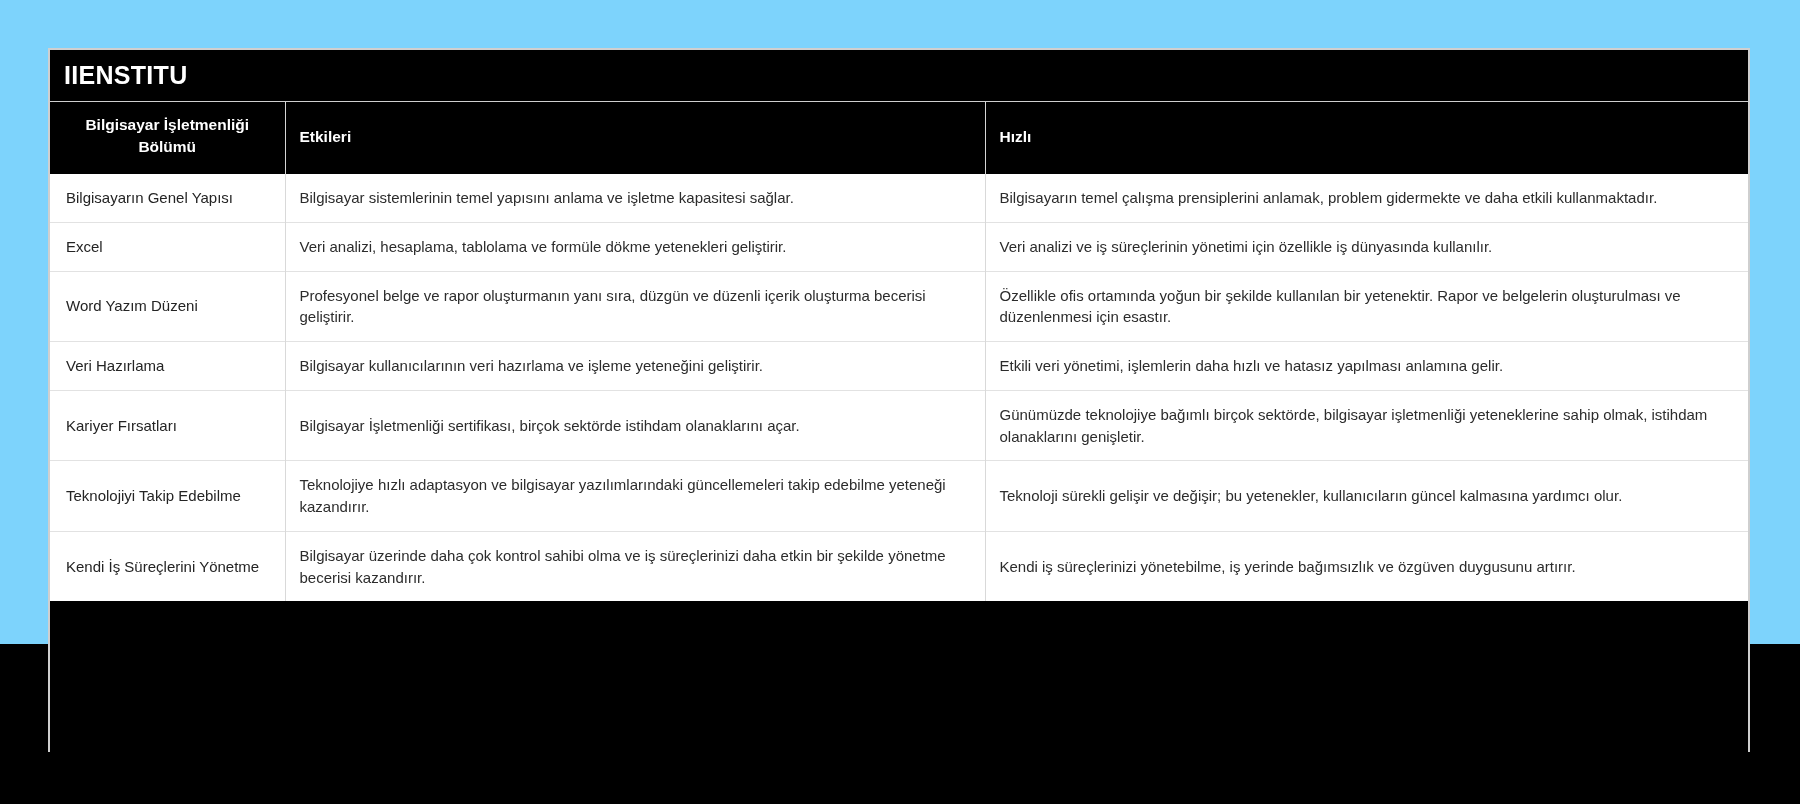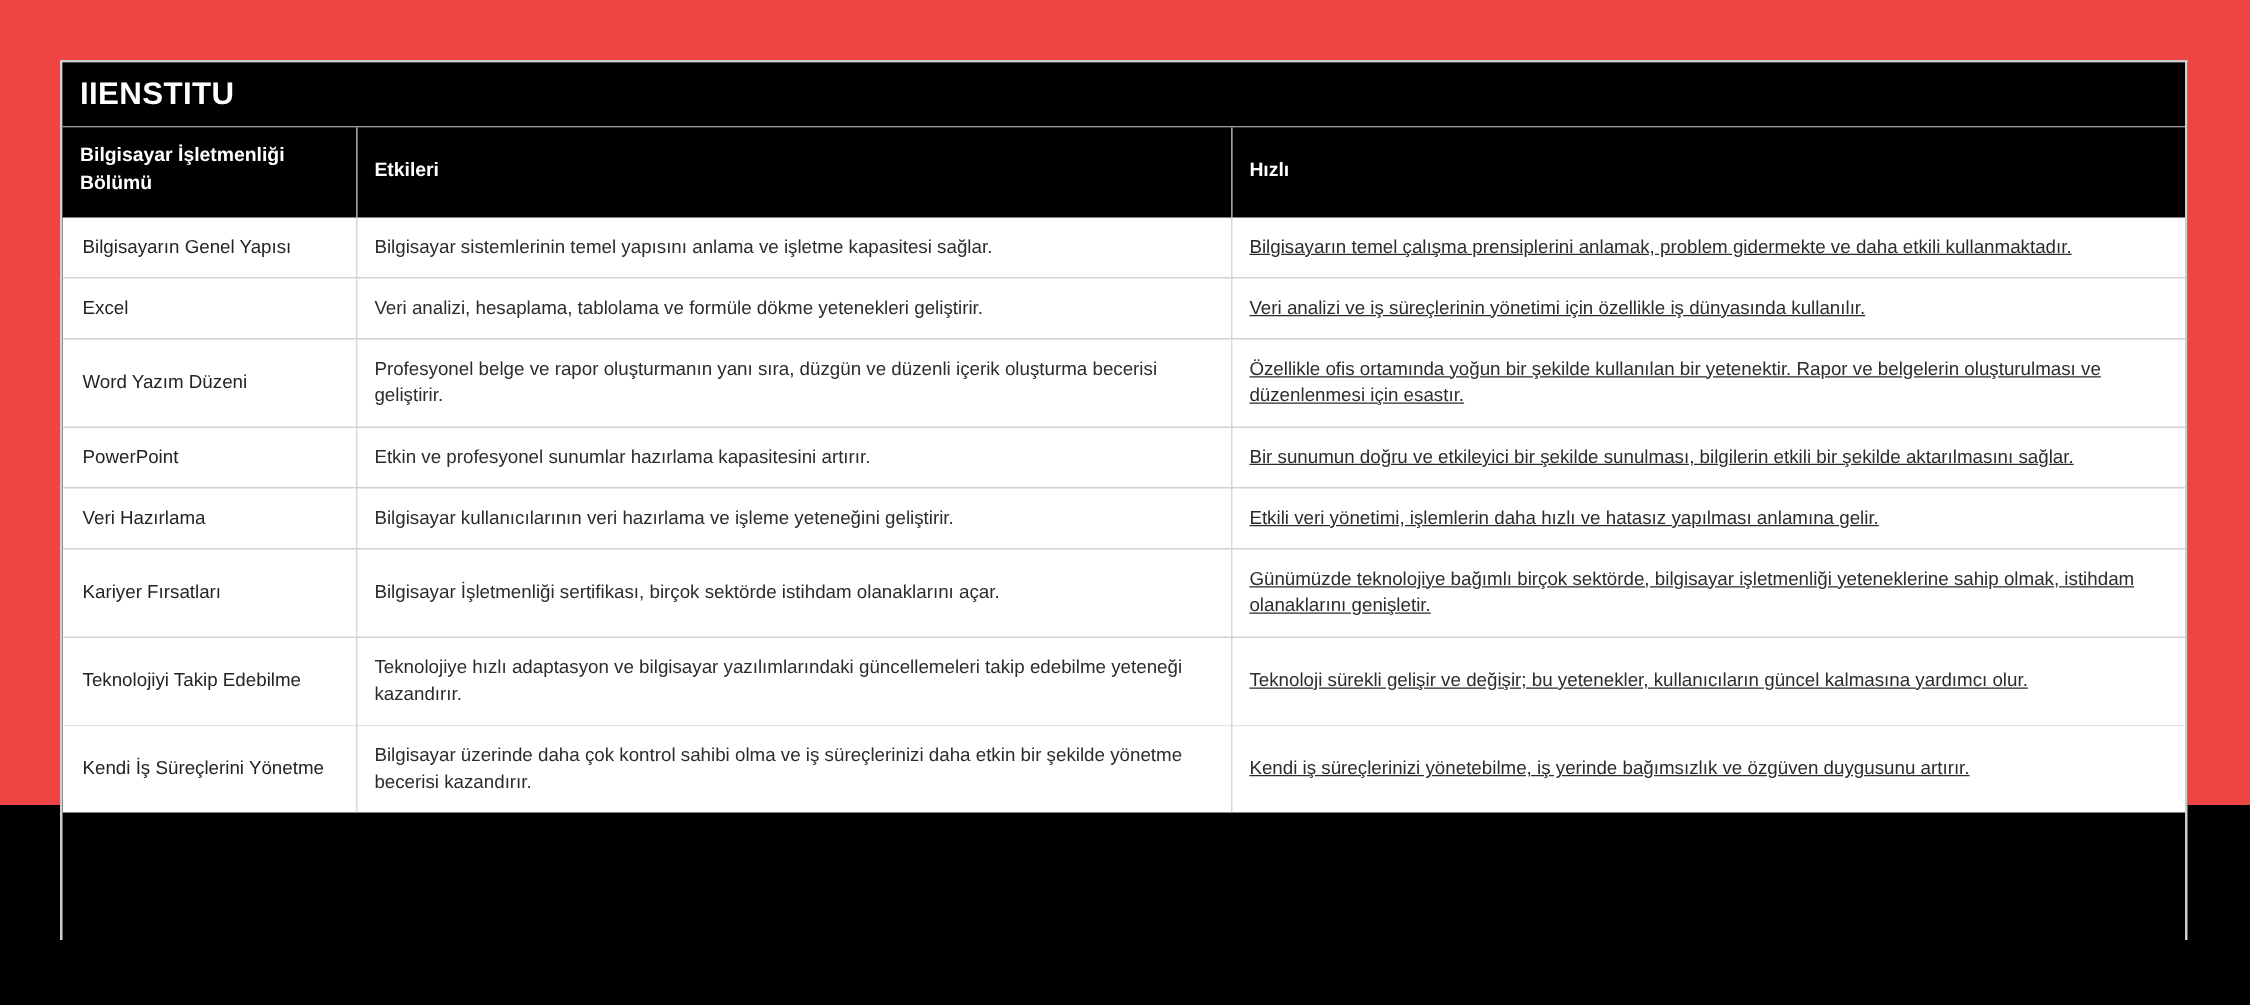--- a/index.html
+++ b/index.html
@@ -12,21 +12,21 @@
   }
   body {
     font-family: "Liberation Sans", sans-serif;
     -webkit-font-smoothing: antialiased;
   }
 
   .page {
     position: relative;
     width: 1800px;
     height: 644px;
-    background: #ef4444;
+    background: #7dd3fc;
   }
 
   
   .card {
     position: absolute;
     left: 48px;
     top: 48px;
     width: 1702px;
     height: 704px;          
     overflow: hidden;
@@ -72,35 +72,35 @@
     font-weight: 700;
     text-align: left;
     vertical-align: middle;
     padding: 14px 14px 16px 14px;
     height: 58px;
     box-sizing: border-box;
     border-right: 1px solid #d5d5d5;
     line-height: 1.42;
   }
   thead th:last-child { border-right: none; }
-  thead th.h1 { vertical-align: top; padding-top: 12px; }
+  thead th.h1 { vertical-align: top; padding-top: 12px; text-align: center; }
 
   tbody td {
     background: #ffffff;
     color: #2c2c2c;
     font-size: 15px;
     line-height: 1.45;
     text-align: left;
     vertical-align: middle;
     padding: 13px 14px;
     box-sizing: border-box;
     border-top: 1px solid #e2e2e2;
     border-right: 1px solid #d9d9d9;
   }
-  tbody td:last-child { border-right: none; text-decoration: underline; }
+  tbody td:last-child { border-right: none; }
   tbody tr:first-child td { border-top: none; }
 
   tbody td.term { color: #242424; padding-left: 16px; }
 </style>
 </head>
 <body>
 
 <div class="page">
   <div class="card">
 
@@ -131,25 +131,20 @@
             <td class="term">Excel</td>
             <td>Veri analizi, hesaplama, tablolama ve formüle dökme yetenekleri geliştirir.</td>
             <td>Veri analizi ve iş süreçlerinin yönetimi için özellikle iş dünyasında kullanılır.</td>
           </tr>
           <tr>
             <td class="term">Word Yazım Düzeni</td>
             <td>Profesyonel belge ve rapor oluşturmanın yanı sıra, düzgün ve düzenli içerik oluşturma becerisi geliştirir.</td>
             <td>Özellikle ofis ortamında yoğun bir şekilde kullanılan bir yetenektir. Rapor ve belgelerin oluşturulması ve düzenlenmesi için esastır.</td>
           </tr>
           <tr>
-            <td class="term">PowerPoint</td>
-            <td>Etkin ve profesyonel sunumlar hazırlama kapasitesini artırır.</td>
-            <td>Bir sunumun doğru ve etkileyici bir şekilde sunulması, bilgilerin etkili bir şekilde aktarılmasını sağlar.</td>
-          </tr>
-          <tr>
             <td class="term">Veri Hazırlama</td>
             <td>Bilgisayar kullanıcılarının veri hazırlama ve işleme yeteneğini geliştirir.</td>
             <td>Etkili veri yönetimi, işlemlerin daha hızlı ve hatasız yapılması anlamına gelir.</td>
           </tr>
           <tr>
             <td class="term">Kariyer Fırsatları</td>
             <td>Bilgisayar İşletmenliği sertifikası, birçok sektörde istihdam olanaklarını açar.</td>
             <td>Günümüzde teknolojiye bağımlı birçok sektörde, bilgisayar işletmenliği yeteneklerine sahip olmak, istihdam olanaklarını genişletir.</td>
           </tr>
           <tr>

